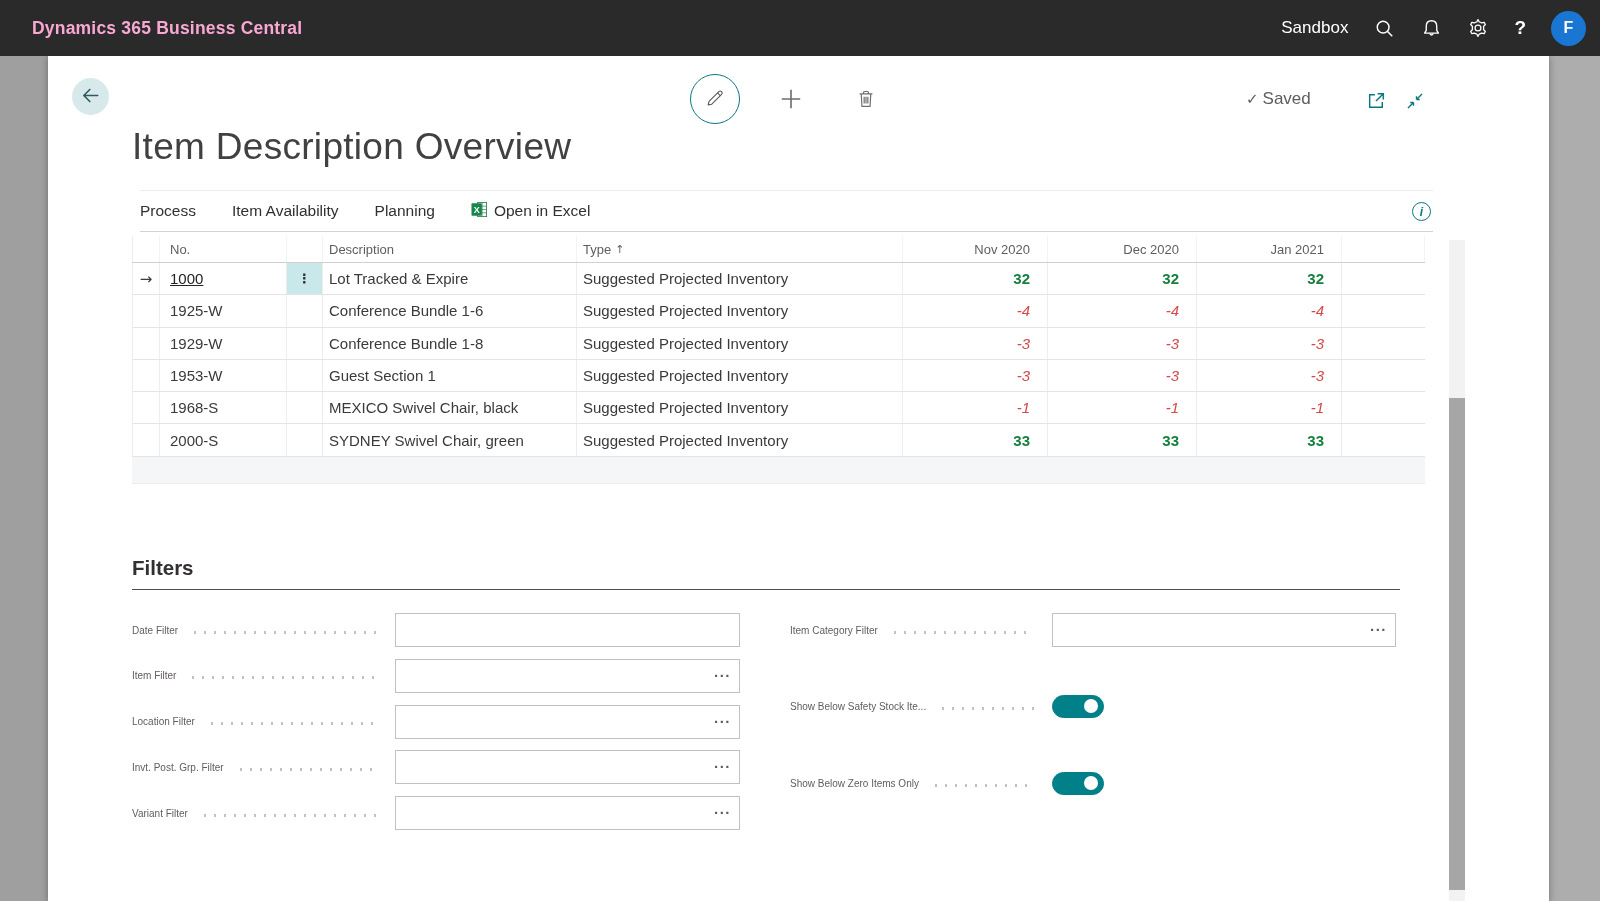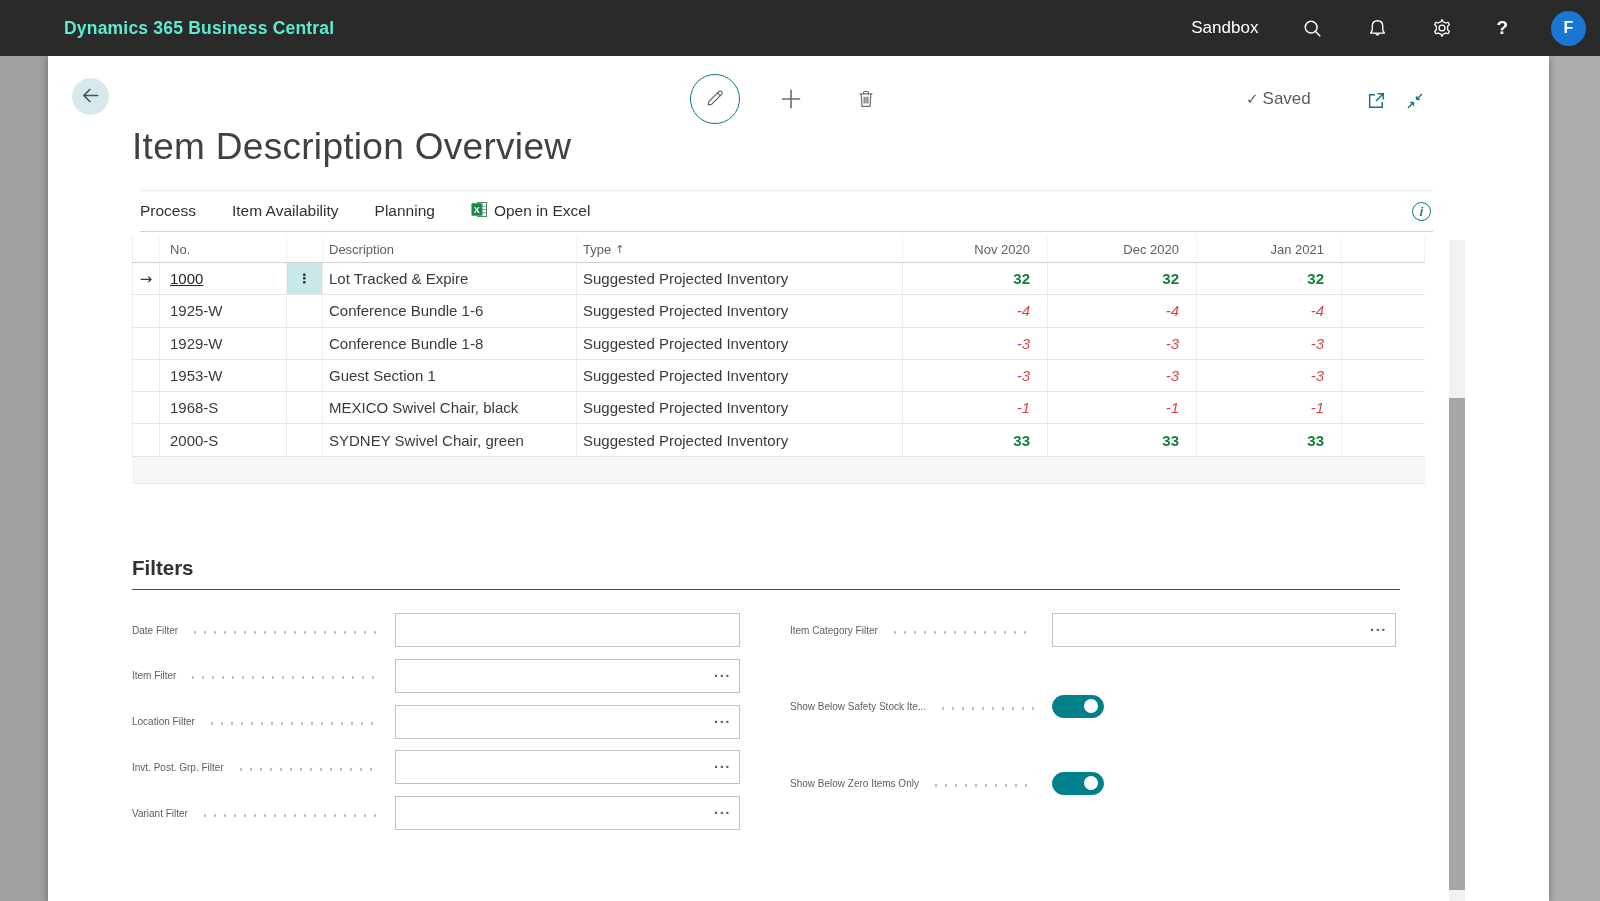--- a/index.html
+++ b/index.html
@@ -2,22 +2,22 @@
 <html><head>
 <meta charset="utf-8">
 <style>
   * { box-sizing: border-box; margin: 0; padding: 0; }
   html, body { width: 1600px; height: 901px; overflow: hidden; }
   body { font-family: "Liberation Sans", sans-serif; background: linear-gradient(to right, #9f9f9f, #adadad); }
 
   
   .topbar { position: absolute; left:0; top:0; width:1600px; height:56px; background:#2a2a2a;
             display:flex; align-items:center; padding:0 14px 0 32px; z-index:5; }
-  .app-title { color:#5eead4; font-size:17.5px; font-weight:700; letter-spacing:.2px; cursor:pointer;margin-left:32px; }
-  .topbar-right { margin-left:auto; display:flex; align-items:center; gap:43px; }
+  .app-title { color:#f9a8d4; font-size:17.5px; font-weight:700; letter-spacing:.2px; cursor:pointer; }
+  .topbar-right { margin-left:auto; display:flex; align-items:center; gap:25px; }
   .env { color:#fff; font-size:17px; cursor:pointer; }
   .tb-icon { width:22px; height:22px; display:flex; align-items:center; justify-content:center; cursor:pointer; }
   .tb-help { color:#fff; font-size:19px; font-weight:700; cursor:pointer; }
   .avatar { width:35px; height:35px; border-radius:50%; background:#1976d2; color:#fff; font-size:16px; font-weight:700;
             display:flex; align-items:center; justify-content:center; cursor:pointer; }
 
   
   .card { position:absolute; left:48px; top:56px; width:1501px; height:845px; background:#fff;
           box-shadow:0 1px 7px rgba(0,0,0,.35); }
 

